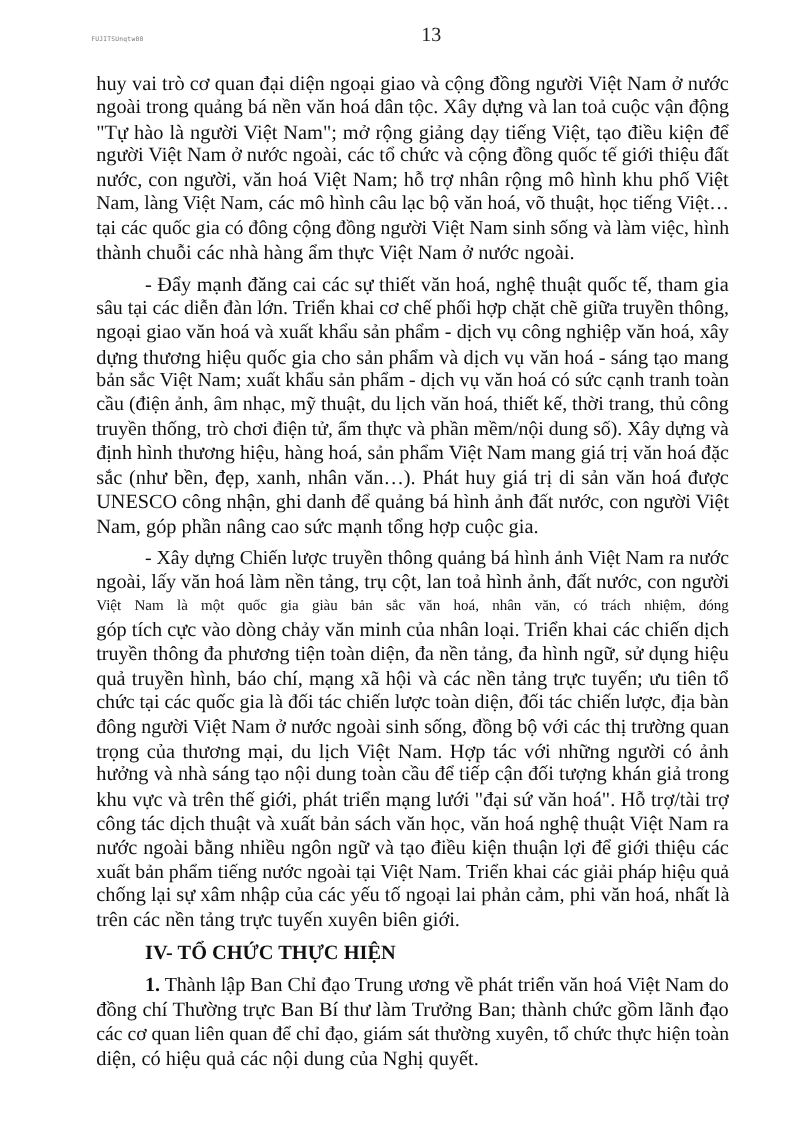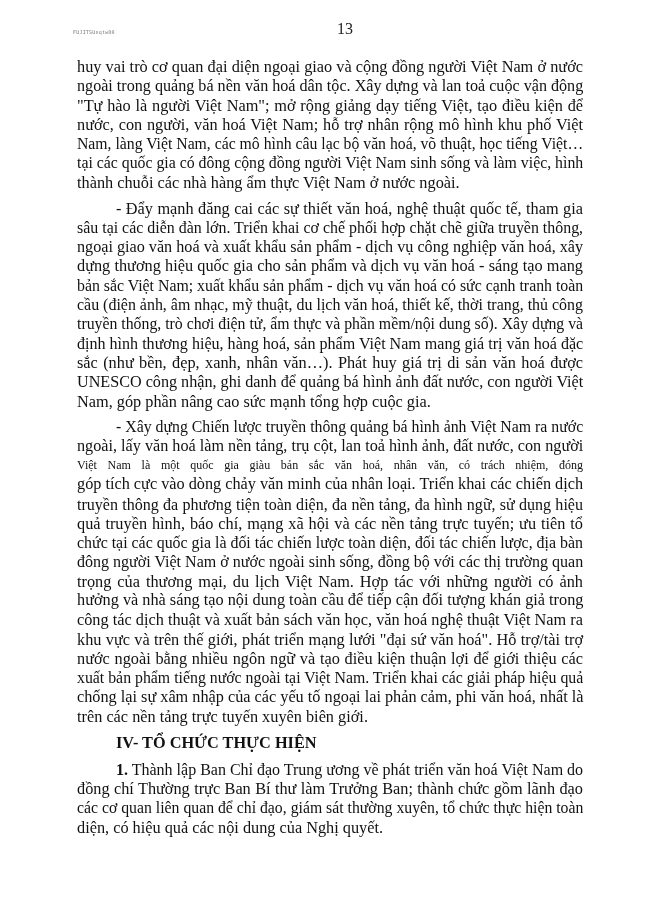--- a/index.html
+++ b/index.html
@@ -25,20 +25,21 @@
 <div>
   <div class="doc-code">FUJITSUnqtw80</div>
   <div class="page-number">13</div>
 
   <div class="content">
     <div id="paras">
         <div class="para">
           <span class="line" style="white-space: nowrap;">huy vai trò cơ quan đại diện ngoại giao và cộng đồng người Việt Nam ở nước</span>
           <span class="line" style="white-space: nowrap; font-size: 16.1361px;">ngoài trong quảng bá nền văn hoá dân tộc. Xây dựng và lan toả cuộc vận động</span>
           <span class="line" style="white-space: nowrap;">"Tự hào là người Việt Nam"; mở rộng giảng dạy tiếng Việt, tạo điều kiện để</span>
+          <span class="line" style="white-space: nowrap; font-size: 16.1593px;">người Việt Nam ở nước ngoài, các tổ chức và cộng đồng quốc tế giới thiệu đất</span>
           <span class="line" style="white-space: nowrap;">nước, con người, văn hoá Việt Nam; hỗ trợ nhân rộng mô hình khu phố Việt</span>
           <span class="line" style="white-space: nowrap; font-size: 15.7481px;">Nam, làng Việt Nam, các mô hình câu lạc bộ văn hoá, võ thuật, học tiếng Việt…</span>
           <span class="line" style="white-space: nowrap; font-size: 15.8241px;">tại các quốc gia có đông cộng đồng người Việt Nam sinh sống và làm việc, hình</span>
           <span class="line last" style="white-space: nowrap;">thành chuỗi các nhà hàng ẩm thực Việt Nam ở nước ngoài.</span>
         </div>
         <div class="para">
           <span class="line indent" style="white-space: nowrap;">- Đẩy mạnh đăng cai các sự thiết văn hoá, nghệ thuật quốc tế, tham gia</span>
           <span class="line" style="white-space: nowrap; font-size: 15.9368px;">sâu tại các diễn đàn lớn. Triển khai cơ chế phối hợp chặt chẽ giữa truyền thông,</span>
           <span class="line" style="white-space: nowrap; font-size: 16.186px;">ngoại giao văn hoá và xuất khẩu sản phẩm - dịch vụ công nghiệp văn hoá, xây</span>
           <span class="line" style="white-space: nowrap;">dựng thương hiệu quốc gia cho sản phẩm và dịch vụ văn hoá - sáng tạo mang</span>
@@ -54,22 +55,22 @@
           <span class="line indent" style="white-space: nowrap; font-size: 15.8256px;">- Xây dựng Chiến lược truyền thông quảng bá hình ảnh Việt Nam ra nước</span>
           <span class="line" style="white-space: nowrap; font-size: 16.199px;">ngoài, lấy văn hoá làm nền tảng, trụ cột, lan toả hình ảnh, đất nước, con người</span>
           <span class="line" style="white-space: nowrap; font-size: 12px;">Việt Nam là một quốc gia giàu bản sắc văn hoá, nhân văn, có trách nhiệm, đóng</span>
           <span class="line" style="white-space: nowrap; font-size: 16.2653px;">góp tích cực vào dòng chảy văn minh của nhân loại. Triển khai các chiến dịch</span>
           <span class="line" style="white-space: nowrap; font-size: 16.0624px;">truyền thông đa phương tiện toàn diện, đa nền tảng, đa hình ngữ, sử dụng hiệu</span>
           <span class="line" style="white-space: nowrap;">quả truyền hình, báo chí, mạng xã hội và các nền tảng trực tuyến; ưu tiên tổ</span>
           <span class="line" style="white-space: nowrap; font-size: 15.9253px;">chức tại các quốc gia là đối tác chiến lược toàn diện, đối tác chiến lược, địa bàn</span>
           <span class="line" style="white-space: nowrap; font-size: 16.0429px;">đông người Việt Nam ở nước ngoài sinh sống, đồng bộ với các thị trường quan</span>
           <span class="line" style="white-space: nowrap;">trọng của thương mại, du lịch Việt Nam. Hợp tác với những người có ảnh</span>
           <span class="line" style="white-space: nowrap; font-size: 16.2709px;">hưởng và nhà sáng tạo nội dung toàn cầu để tiếp cận đối tượng khán giả trong</span>
+          <span class="line" style="white-space: nowrap;">khu vực và trên thế giới, phát triển mạng lưới "đại sứ văn hoá". Hỗ trợ/tài trợ</span>
           <span class="line" style="white-space: nowrap;">công tác dịch thuật và xuất bản sách văn học, văn hoá nghệ thuật Việt Nam ra</span>
-          <span class="line" style="white-space: nowrap;">khu vực và trên thế giới, phát triển mạng lưới "đại sứ văn hoá". Hỗ trợ/tài trợ</span>
           <span class="line" style="white-space: nowrap;">nước ngoài bằng nhiều ngôn ngữ và tạo điều kiện thuận lợi để giới thiệu các</span>
           <span class="line" style="white-space: nowrap; font-size: 15.8383px;">xuất bản phẩm tiếng nước ngoài tại Việt Nam. Triển khai các giải pháp hiệu quả</span>
           <span class="line" style="white-space: nowrap; font-size: 16.2518px;">chống lại sự xâm nhập của các yếu tố ngoại lai phản cảm, phi văn hoá, nhất là</span>
           <span class="line last" style="white-space: nowrap;">trên các nền tảng trực tuyến xuyên biên giới.</span>
         </div>
       </div>
 
     <div class="heading">IV- TỔ CHỨC THỰC HIỆN</div>
 
     <div class="para">

